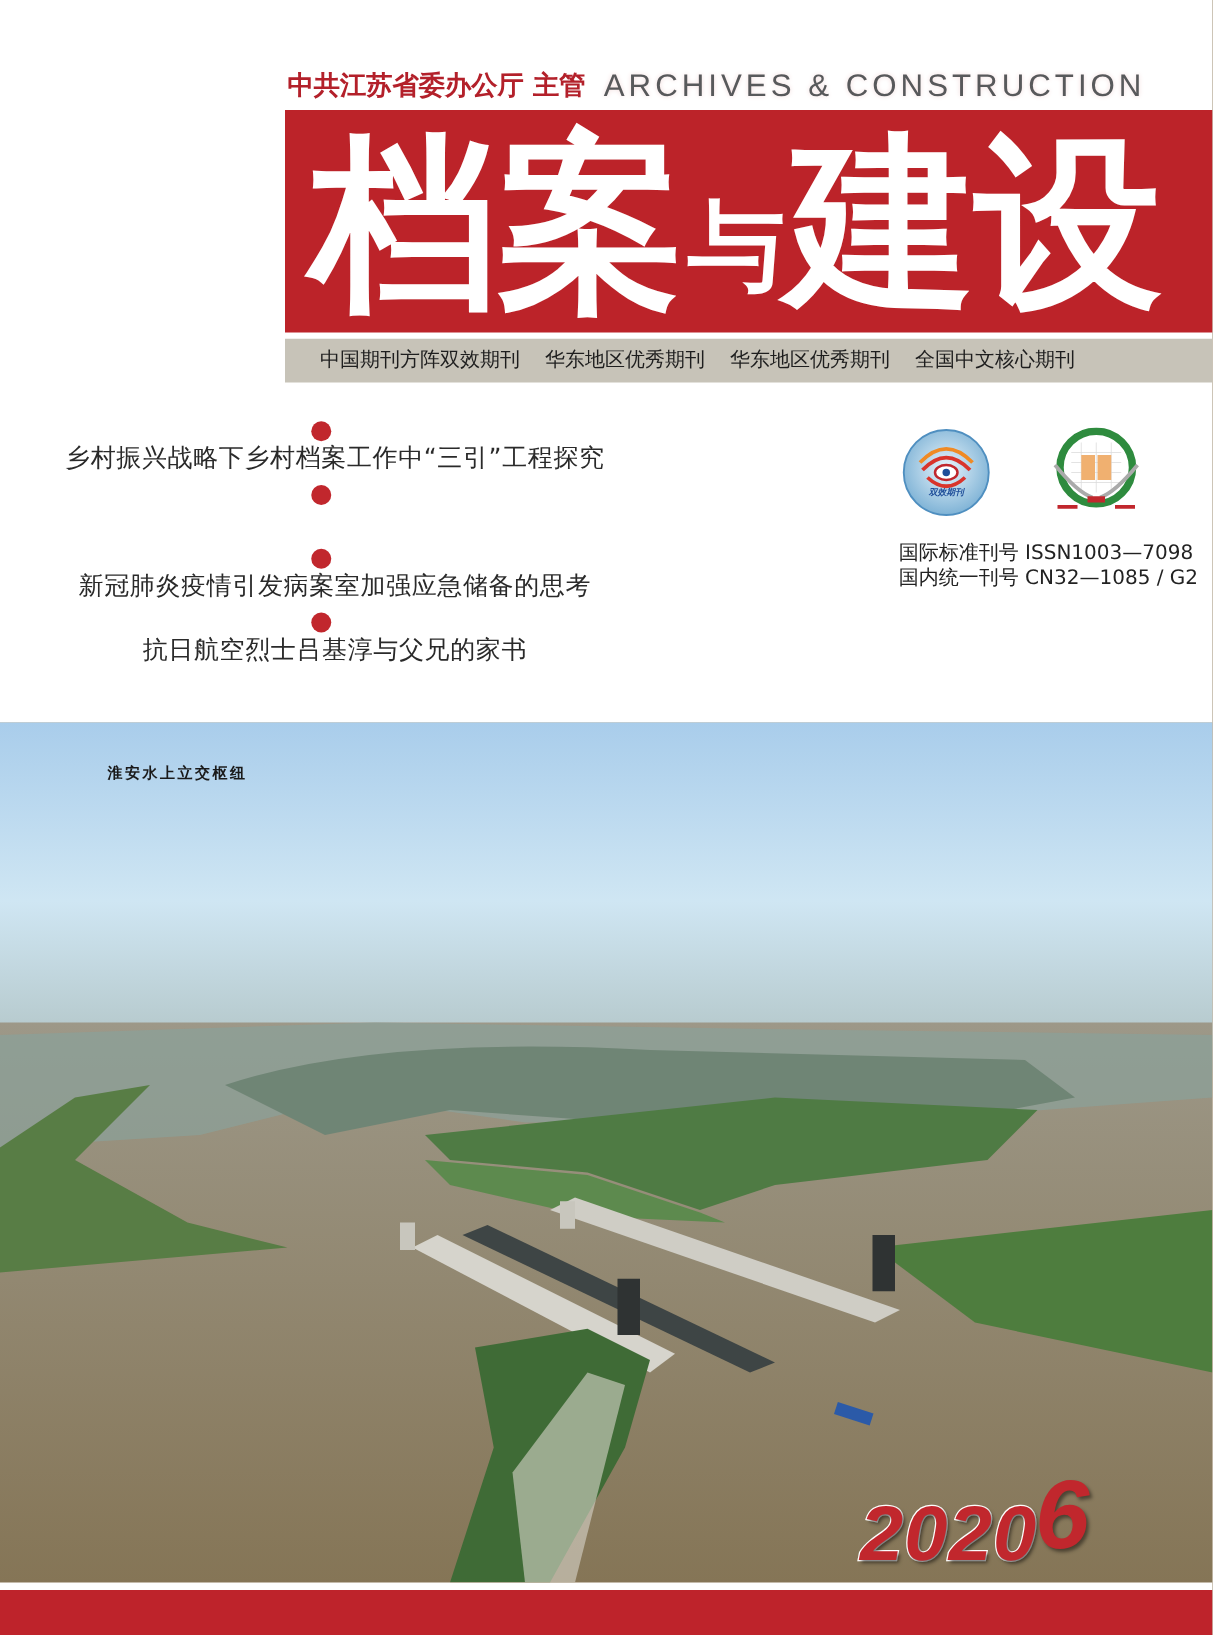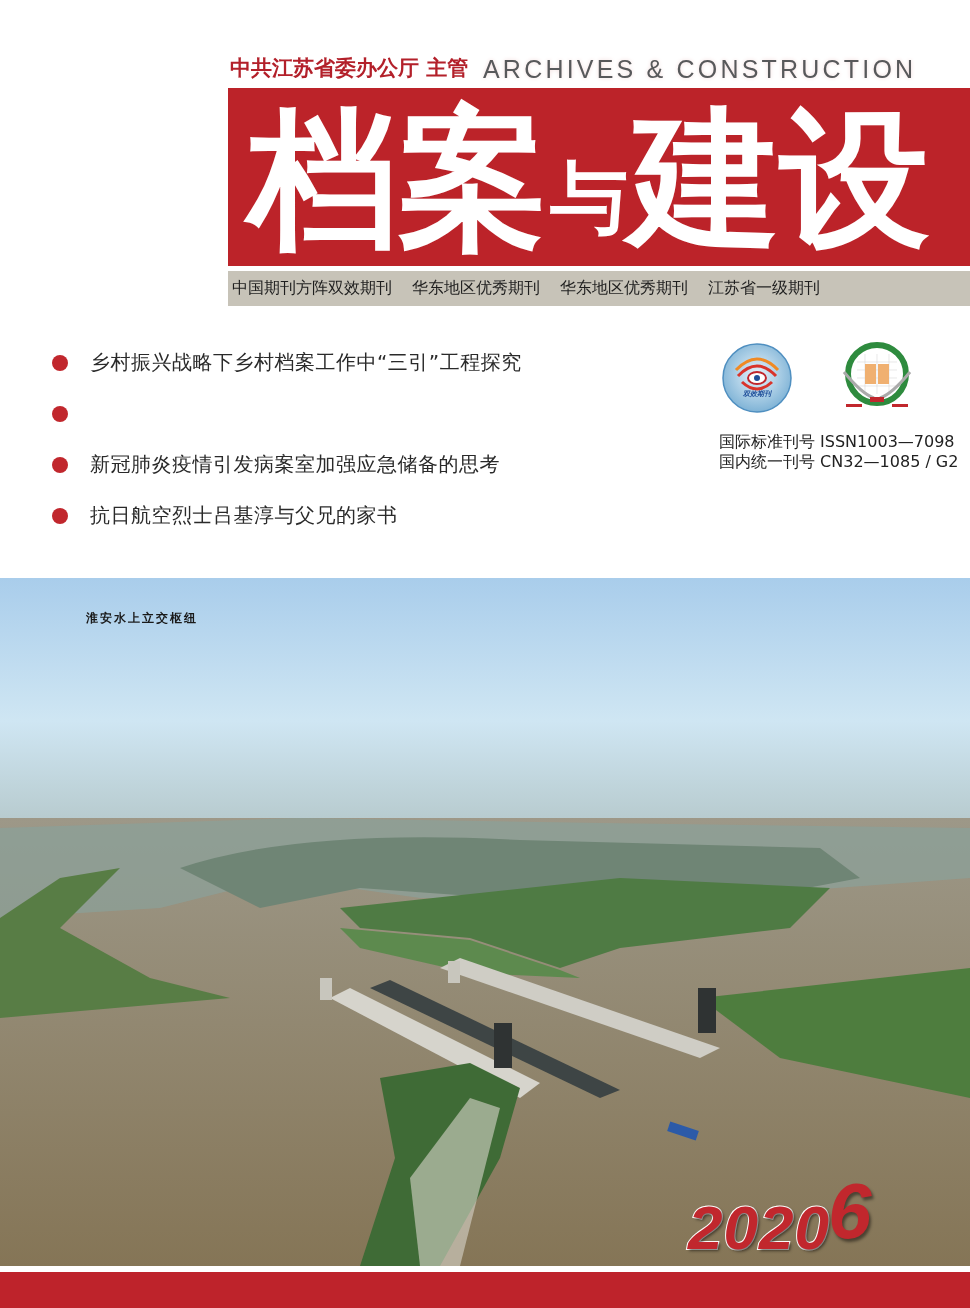--- a/index.html
+++ b/index.html
@@ -10,26 +10,26 @@
   .sponsor { left:230px; top:54px; font-size:21px; color:#b3202a; font-weight:bold; letter-spacing:0px; white-space:nowrap; }
   .eng-title { left:483px; top:55px; font-family:"Liberation Sans", sans-serif; font-size:25px; color:#58595b; letter-spacing:3.2px; white-space:nowrap; text-shadow:0 0 4px #f1d9d9; }
 
   
   .masthead { left:228px; top:88px; width:742px; height:178px; background:#bc2329; }
   .main-title { left:20px; top:10px; width:710px; height:160px; color:#ffffff; font-family:"DejaVu Serif", serif; font-weight:bold; font-size:150px; line-height:160px; white-space:nowrap; display:flex; align-items:center; }
   .main-title .big { display:inline-block; }
   .main-title .small { display:inline-block; font-size:78px; line-height:78px; margin:40px 2px 0 2px; }
 
   
-  .tagband { left:228px; top:271px; width:742px; height:35px; background:#c7c3b8; display:flex; align-items:center; padding-left:4px; box-sizing:border-box; }
+  .tagband { left:228px; top:271px; width:742px; height:35px; background:#c7c3b8; display:flex; align-items:center; padding-left:28px; box-sizing:border-box; }
   .tagband span { font-size:16px; color:#1e1e1e; margin-right:20px; white-space:nowrap; }
 
   
   .headlines { left:52px; top:337px; }
-  .headline { position:relative; height:51px; display:flex; align-items:center; }
+  .headline { position:relative; height:51px; display:flex; align-items:center;flex-direction:column; }
   .bullet { width:16px; height:16px; border-radius:50%; background:#c1272d; margin-right:22px; flex-shrink:0; }
   .headline-text { font-size:20px; color:#2a2a2a; white-space:nowrap; letter-spacing:0.5px; }
 
   
   .logo1 { left:718px; top:342px; width:78px; height:72px; }
   .logo2 { left:832px; top:342px; width:90px; height:76px; }
 
   .issn { left:719px; top:432px; font-size:16px; color:#222; line-height:20px; white-space:nowrap; }
 
   
@@ -57,21 +57,21 @@
     <span class="small">与</span>
     <span class="big">建</span>
     <span class="big">设</span>
   </div>
 </div>
 
 <div class="abs tagband">
   <span>中国期刊方阵双效期刊</span>
   <span>华东地区优秀期刊</span>
   <span>华东地区优秀期刊</span>
-  <span>江苏省一级期刊</span>
+  <span>全国中文核心期刊</span>
 </div>
 
 <div class="abs headlines">
   <div class="headline">
     <span class="bullet"></span>
     <span class="headline-text">乡村振兴战略下乡村档案工作中“三引”工程探究</span>
   </div>
   <div class="headline">
     <span class="bullet"></span>
   </div>

